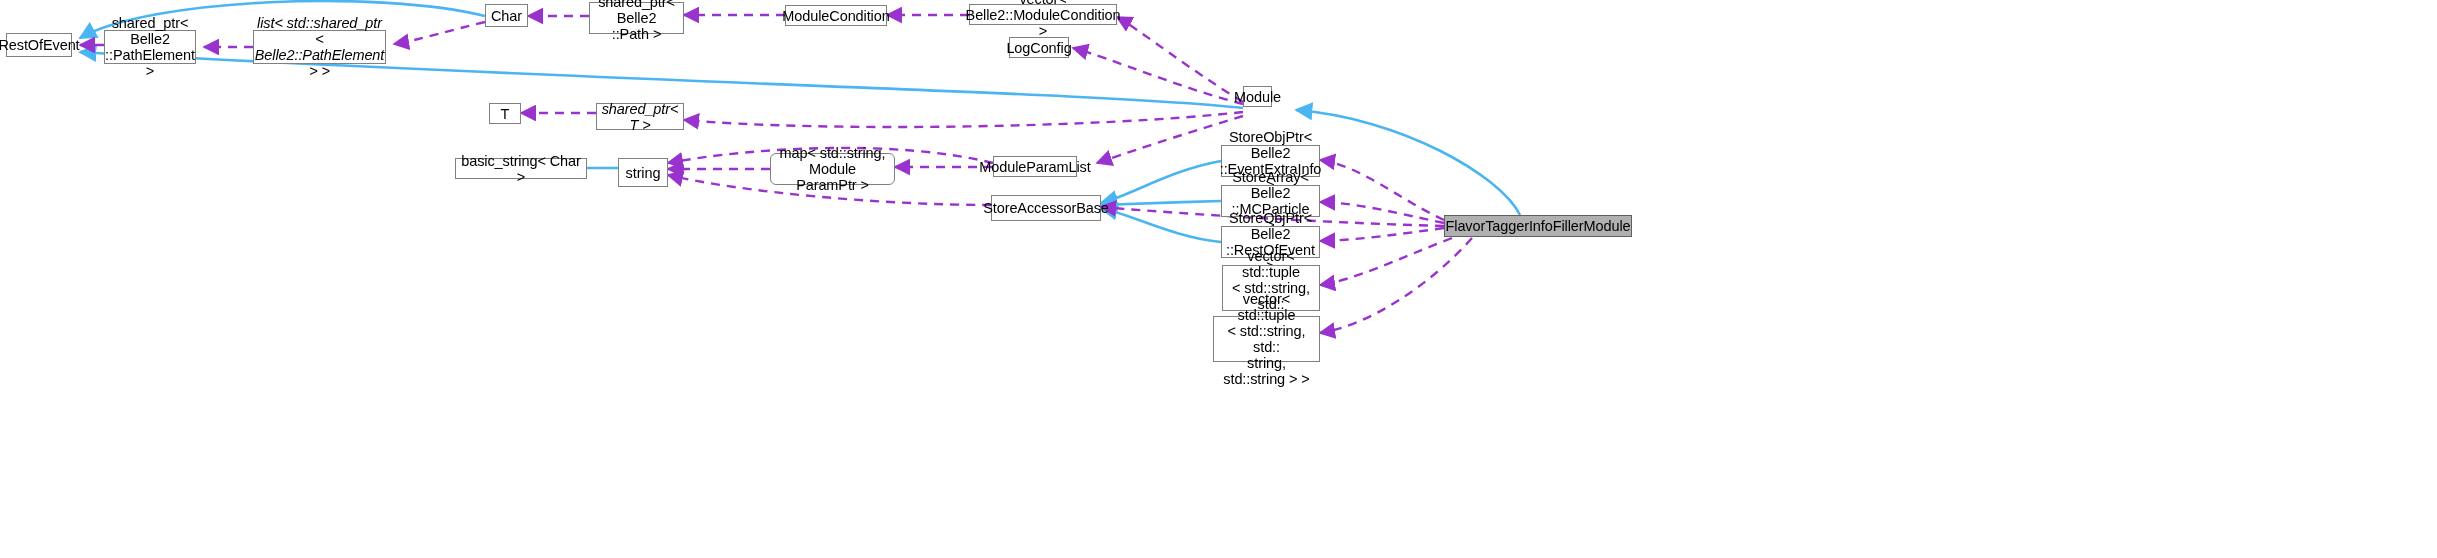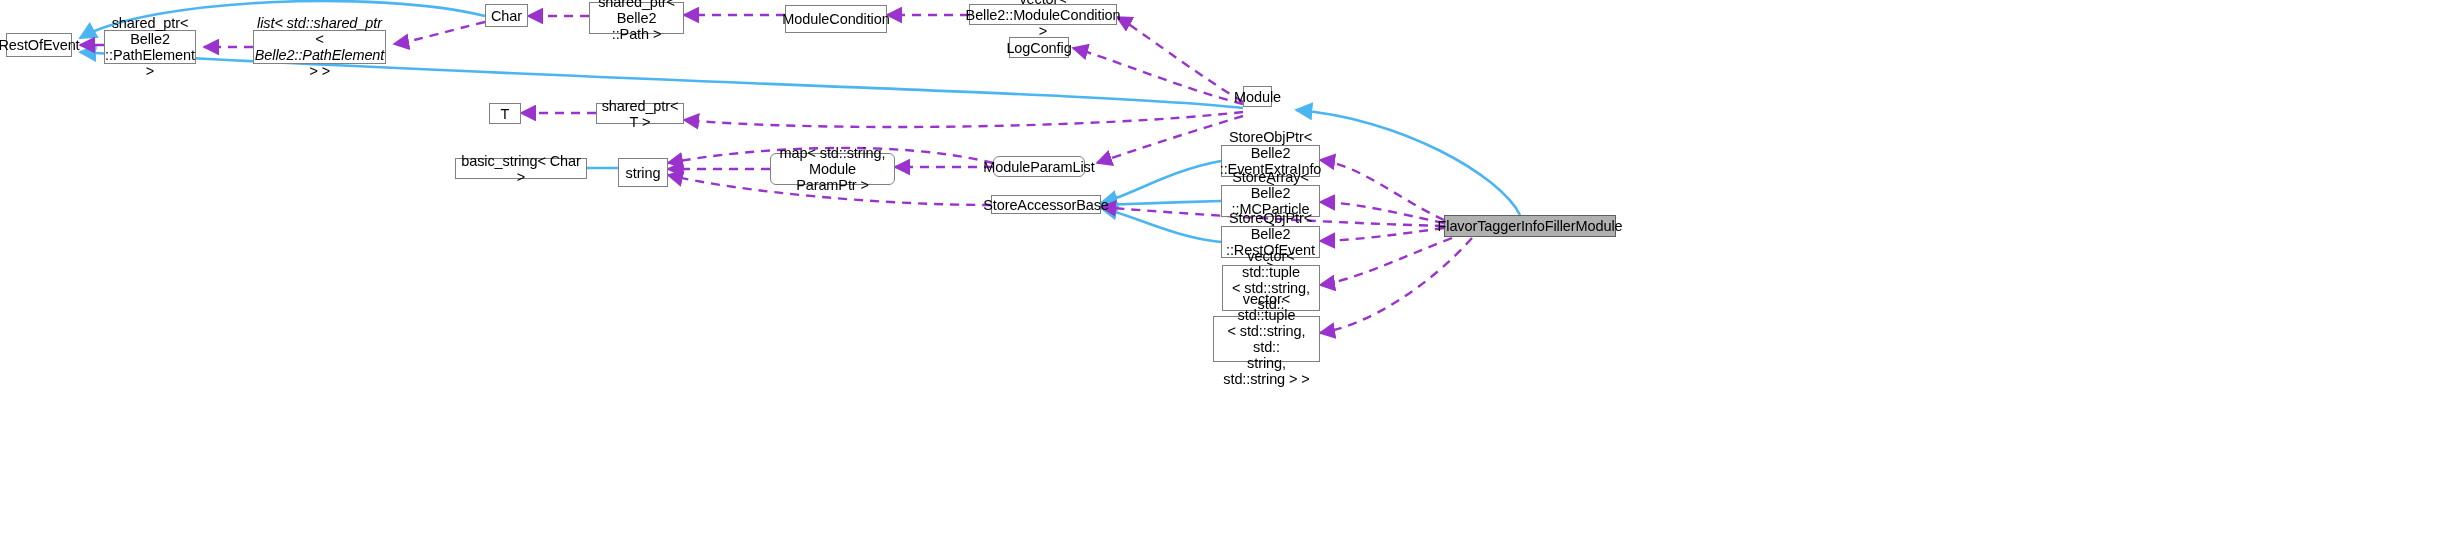--- a/index.html
+++ b/index.html
@@ -129,55 +129,55 @@
 ::PathElement &gt;</div>
 
   <div class="node" style="left:253px; top:30px;  width:133px; height:34px;font-style:italic;">list&lt; std::shared_ptr
 &lt; Belle2::PathElement &gt; &gt;</div>
 
   <div class="node" style="left:485px; top:4px;   width:43px;  height:23px;">Char</div>
 
   <div class="node" style="left:589px; top:2px;   width:95px;  height:32px;">shared_ptr&lt; Belle2
 ::Path &gt;</div>
 
-  <div class="node" style="left:785px; top:5px;   width:102px; height:28px;text-align:center;">ModuleCondition</div>
+  <div class="node" style="left:785px; top:5px;   width:102px; height:21px;text-align:center;">ModuleCondition</div>
 
   <div class="node" style="left:969px; top:4px;   width:148px; height:21px;">vector&lt; Belle2::ModuleCondition &gt;</div>
 
   <div class="node" style="left:1009px; top:37px; width:60px;  height:21px;">LogConfig</div>
 
   <div class="node" style="left:1243px; top:86px; width:29px;  height:21px;">Module</div>
 
   <div class="node" style="left:489px; top:103px; width:32px;  height:21px;">T</div>
 
-  <div class="node" style="left:596px; top:103px; width:88px;  height:21px;">shared_ptr&lt; T &gt;</div>
+  <div class="node" style="left:596px; top:103px; width:88px;  height:27px;font-style:italic;">shared_ptr&lt; T &gt;</div>
 
   <div class="node" style="left:455px; top:158px; width:132px; height:21px;">basic_string&lt; Char &gt;</div>
 
   <div class="node" style="left:618px; top:158px; width:50px;  height:29px;">string</div>
 
   <div class="node" style="left:770px; top:153px; width:125px; height:32px;border-radius:6px;">map&lt; std::string, Module
 ParamPtr &gt;</div>
 
-  <div class="node" style="left:993px; top:156px; width:92px; height:21px;border-radius:6px;">ModuleParamList</div>
+  <div class="node" style="left:993px; top:156px; width:84px; height:21px;">ModuleParamList</div>
 
   <div class="node" style="left:1221px; top:145px; width:99px; height:32px;">StoreObjPtr&lt; Belle2
 ::EventExtraInfo &gt;</div>
 
-  <div class="node" style="left:991px; top:195px; width:110px; height:19px;">StoreAccessorBase</div>
+  <div class="node" style="left:991px; top:195px; width:110px; height:26px;">StoreAccessorBase</div>
 
   <div class="node" style="left:1221px; top:185px; width:99px; height:32px;">StoreArray&lt; Belle2
 ::MCParticle &gt;</div>
 
   <div class="node" style="left:1221px; top:226px; width:99px; height:32px;">StoreObjPtr&lt; Belle2
 ::RestOfEvent &gt;</div>
 
   <div class="node" style="left:1222px; top:265px; width:98px; height:46px;">vector&lt; std::tuple
 &lt; std::string, std::
 string &gt; &gt;</div>
 
   <div class="node" style="left:1213px; top:316px; width:107px; height:46px;">vector&lt; std::tuple
 &lt; std::string, std::
 string, std::string &gt; &gt;</div>
 
-  <div class="node focus" style="left:1444px; top:215px; width:172px; height:22px;">FlavorTaggerInfoFillerModule</div>
+  <div class="node focus" style="left:1444px; top:215px; width:188px; height:22px;">FlavorTaggerInfoFillerModule</div>
 
 </div>
 
 </body></html>

